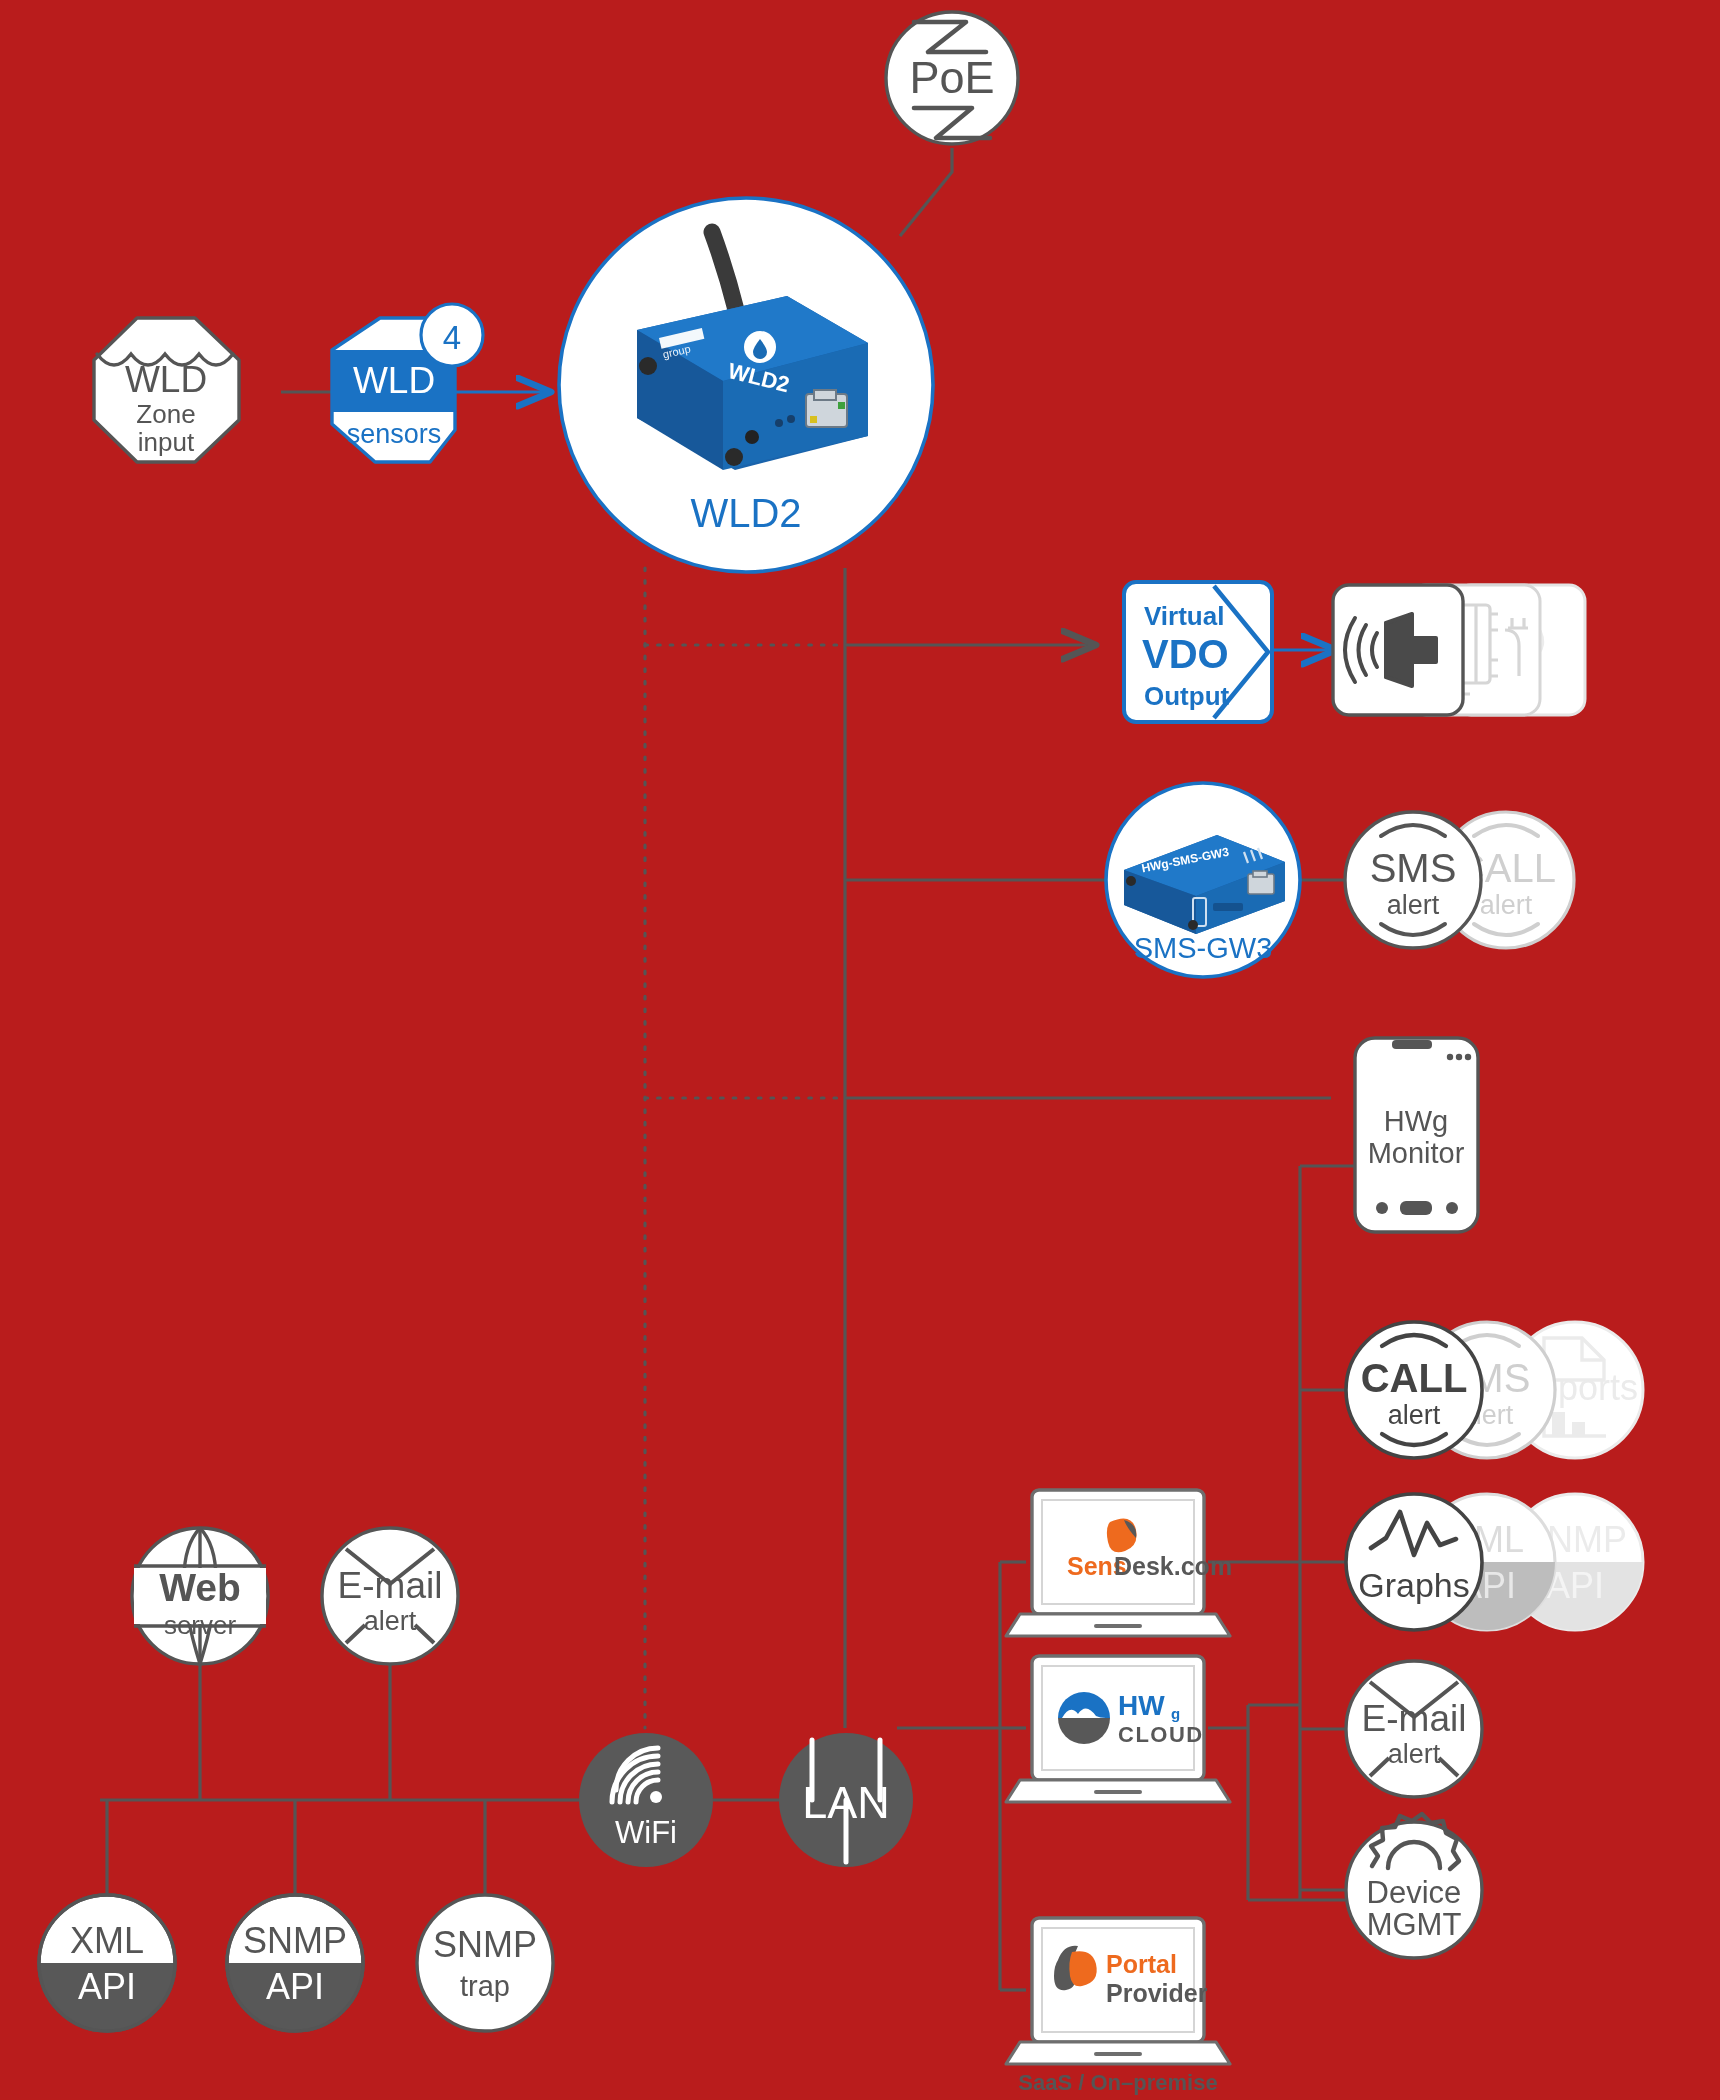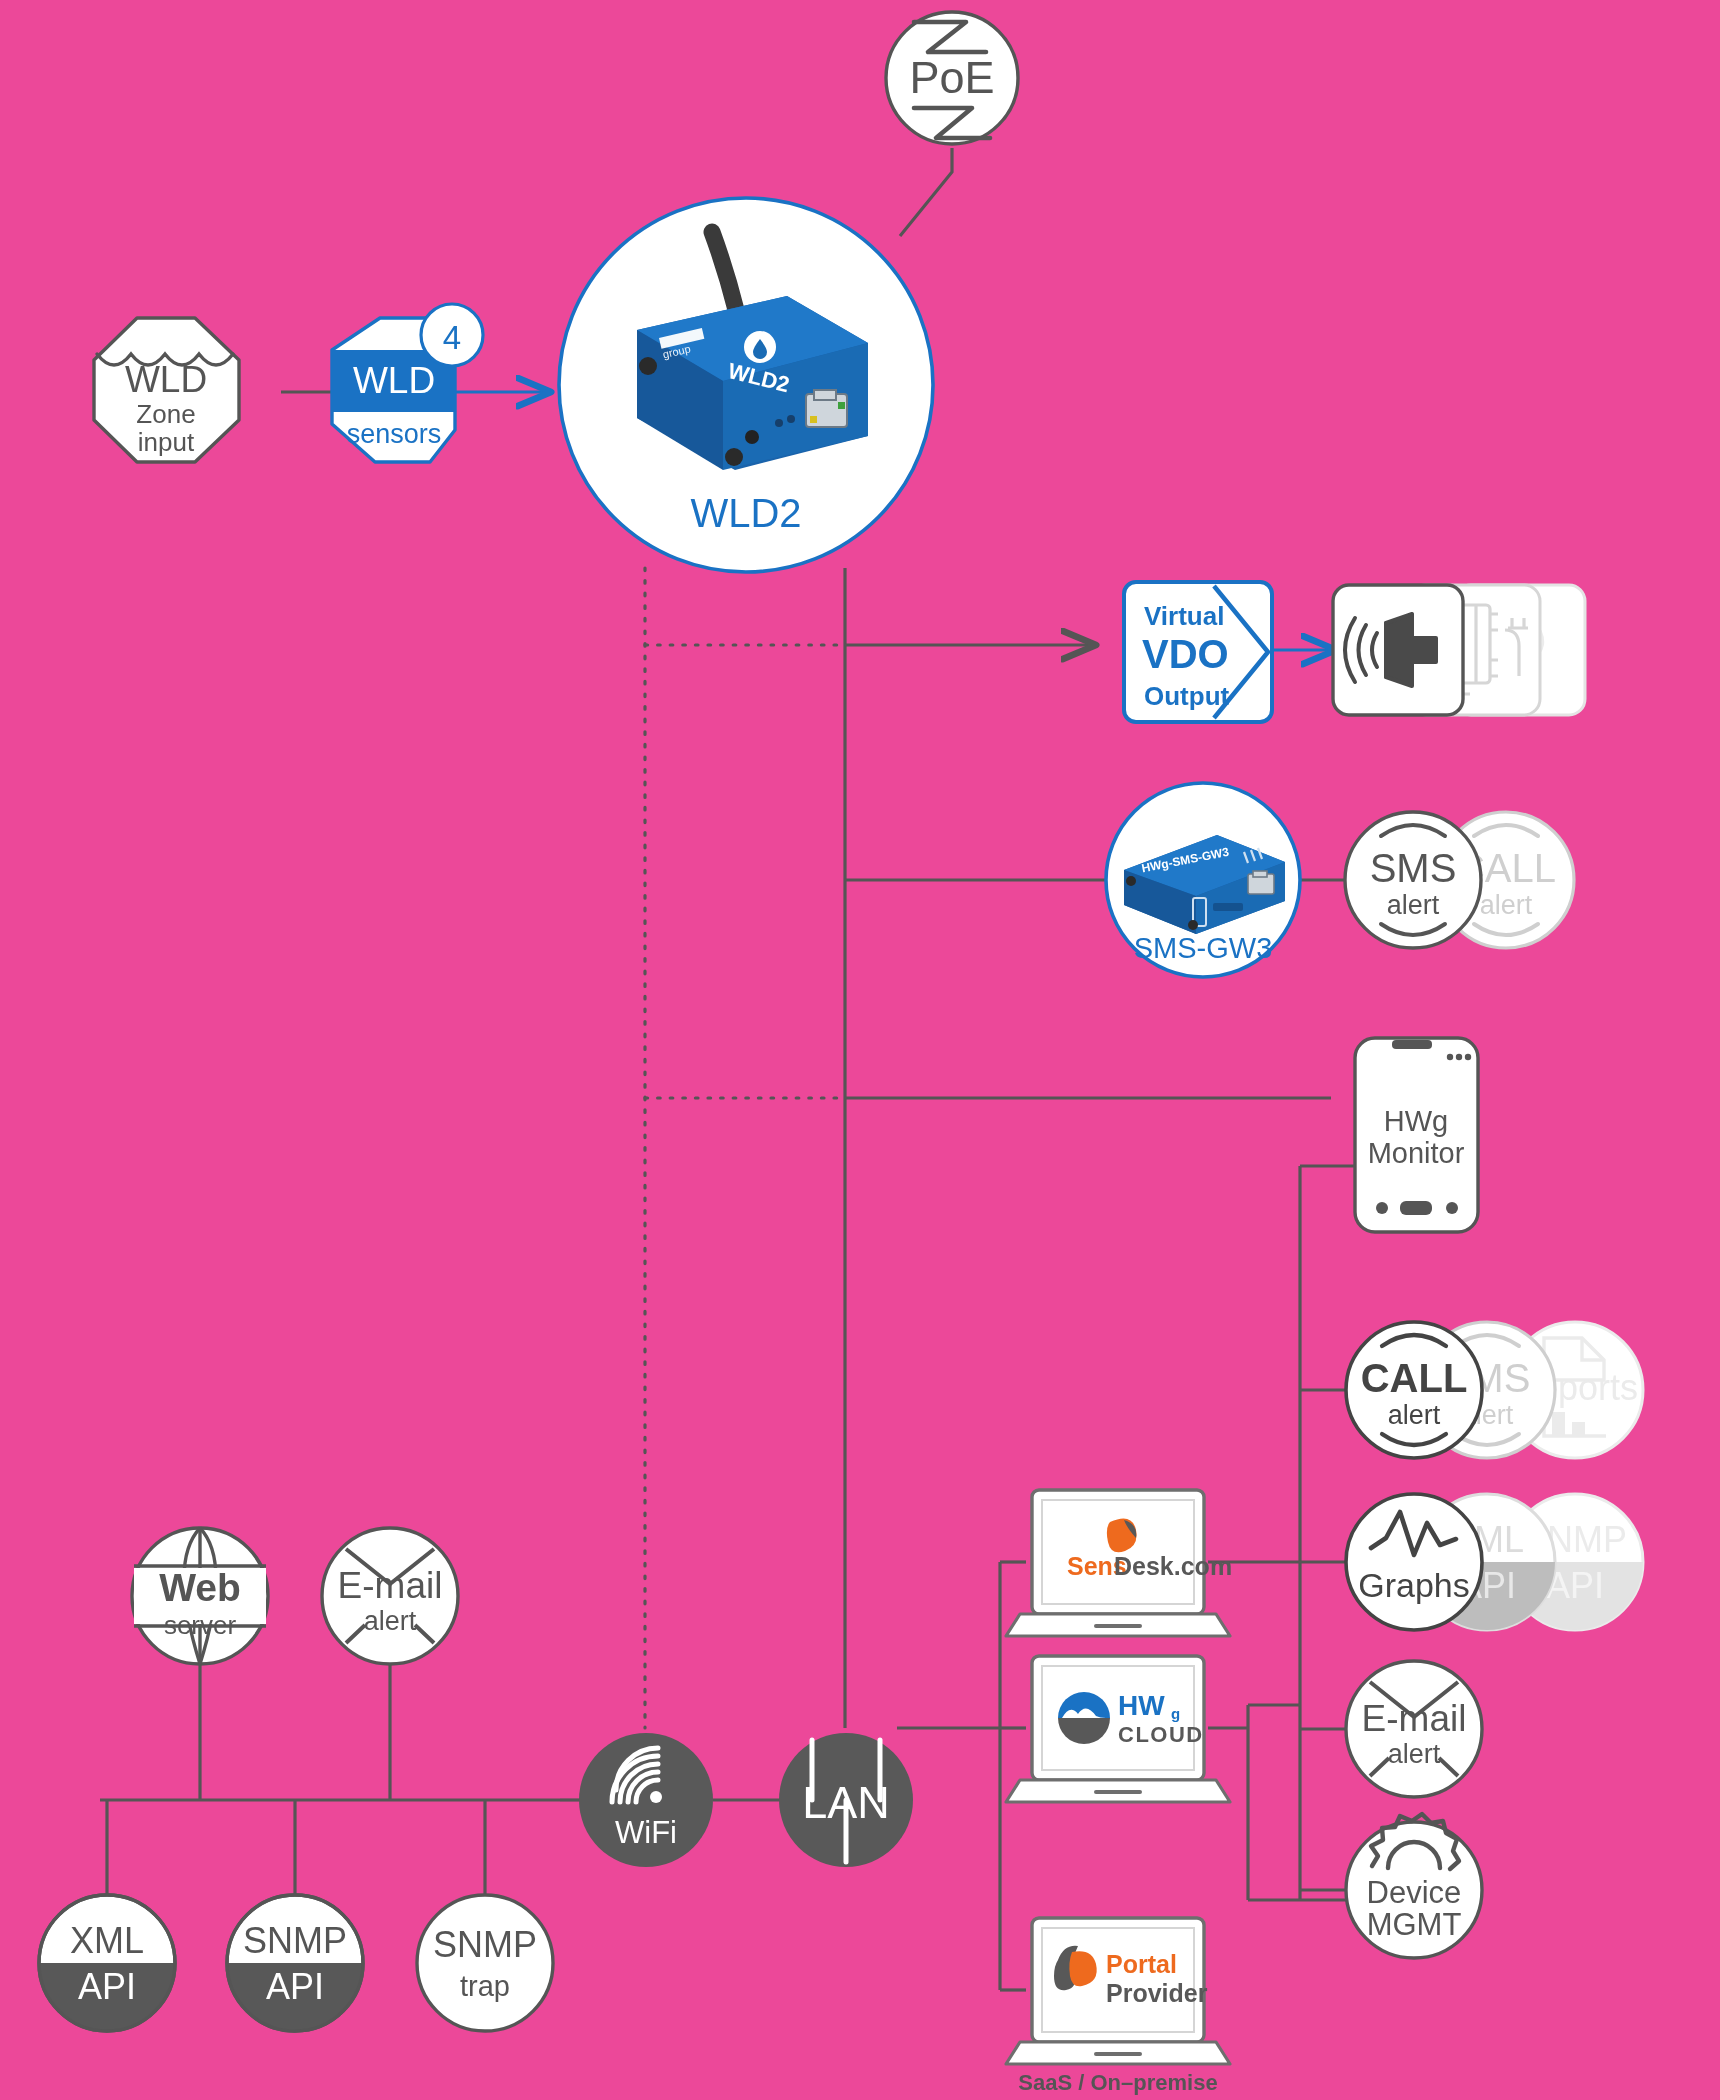--- a/index.html
+++ b/index.html
@@ -1,17 +1,17 @@
 <!DOCTYPE html>
 <html><head>
 <meta charset="utf-8">
 <style>
   html,body{margin:0;padding:0;background:#fff;}
   body{width:1720px;height:2100px;font-family:"Liberation Sans",sans-serif;}
-  #stage{position:relative;width:1720px;height:2100px;overflow:hidden;background:#ec4899;}
+  #stage{position:relative;width:1720px;height:2100px;overflow:hidden;background:#b91c1c;}
   svg{display:block;}
   .lbl{font-family:"Liberation Sans",sans-serif;}
 </style>
 </head>
 <body>
 
 <div id="stage">
 <svg width="1720" height="2100" viewBox="0 0 1720 2100" xmlns="http://www.w3.org/2000/svg">
   <defs>
     <marker id="arrGray" markerWidth="13" markerHeight="13" refX="10" refY="5.2" orient="auto">

